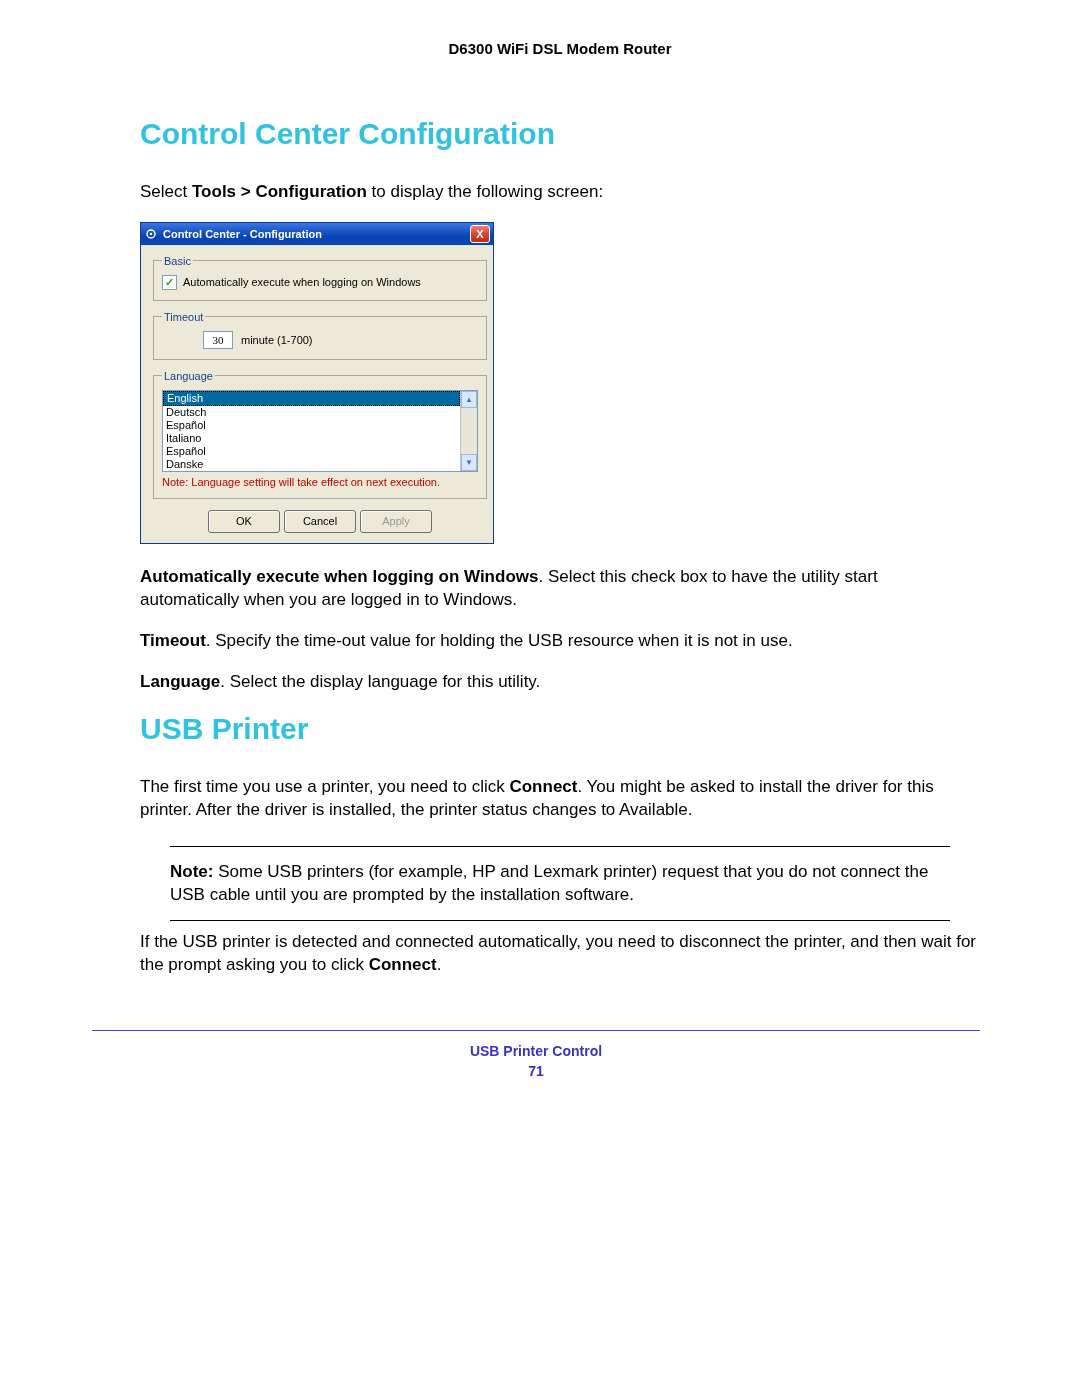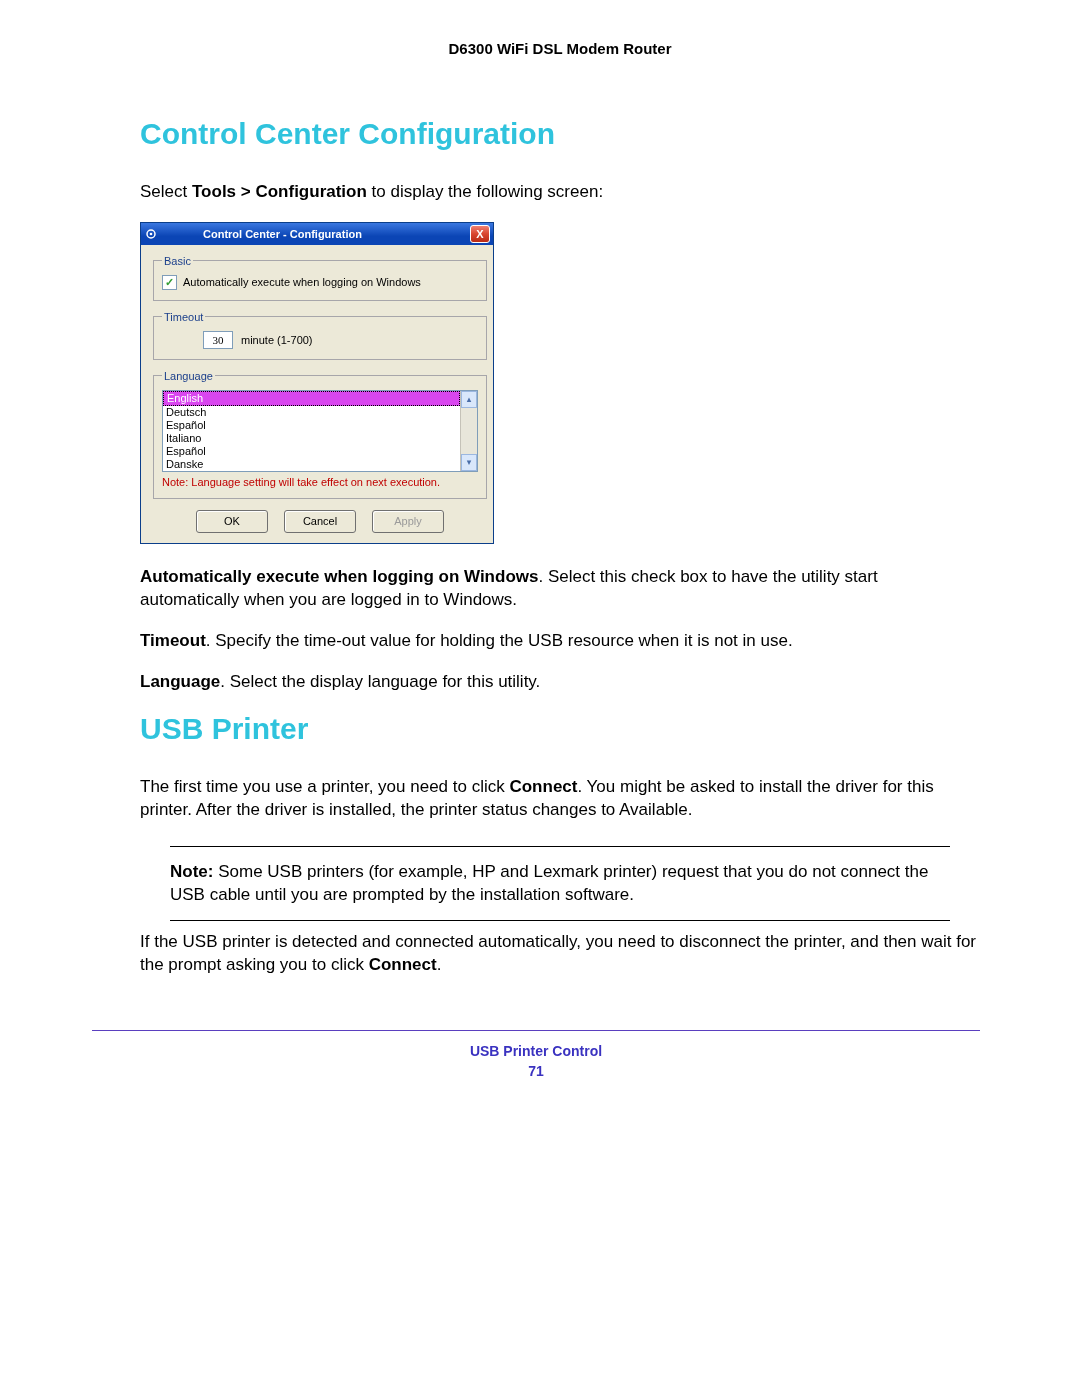--- a/index.html
+++ b/index.html
@@ -44,21 +44,20 @@
     font-size: 11px;
     margin-bottom: 22px;
   }
   .titlebar {
     background: linear-gradient(to bottom, #3a77e0, #0b45b5 60%, #0b45b5);
     color: #fff;
     display: flex;
     align-items: center;
     height: 22px;
     padding: 0 3px;
-    gap: 40px;
   }
   .titlebar .gear {
     width: 14px; height: 14px; margin-right: 5px;
     display:inline-flex;align-items:center;justify-content:center;
   }
   .titlebar .title-text { font-weight: bold; font-size: 11px; flex: 1; }
   .titlebar .close-btn {
     width: 18px; height: 16px;
     background: linear-gradient(to bottom,#f08070,#d9452f 50%,#b92b16);
     border: 1px solid #fff; border-radius: 3px;
@@ -89,30 +88,30 @@
   .xp-input {
     width: 28px; height:16px;
     background:#fff; border:1px solid #7f9db9; text-align:center;
     font-family: Tahoma; font-size:11px; line-height:16px;margin-left:41px;
   }
   .lang-list {
     border:1px solid #7f9db9; background:#fff; display:flex;
   }
   .lang-items { flex:1; padding:0; }
   .lang-items div { padding:0 3px; font-size:11px; line-height:13px; }
-  .lang-items .selected { background:#d946ef; color:#fff; border:1px dotted #000; }
+  .lang-items .selected { background:#0369a1; color:#fff; border:1px dotted #000; }
   .lang-scroll { width:16px; background:#e8e6da; border-left:1px solid #c5c2b8;
     display:flex; flex-direction:column; justify-content:space-between; }
   .scroll-btn {
     height:15px; background:#d9e7fb; border:1px solid #9bb7e0;
     display:flex;align-items:center;justify-content:center;
     color:#4a6ea9; font-size:9px;
   }
   .lang-note { color:#c00000; font-size:11px; margin-top:4px; }
-  .btn-row { display:flex; justify-content:center; gap:16px; margin-top:11px; }
+  .btn-row { display:flex; justify-content:center; gap:4px; margin-top:11px; }
   .xp-btn {
     width:70px; height:21px; background:#ece9d8;
     border:1px solid #707070; border-radius:3px;
     font-size:11px; display:flex;align-items:center;justify-content:center;
     box-shadow: inset 1px 1px 0 #fff;
   }
   .xp-btn.disabled { color:#9a9a9a; }
 
   .note-block {
     border-top: 1px solid #000;

